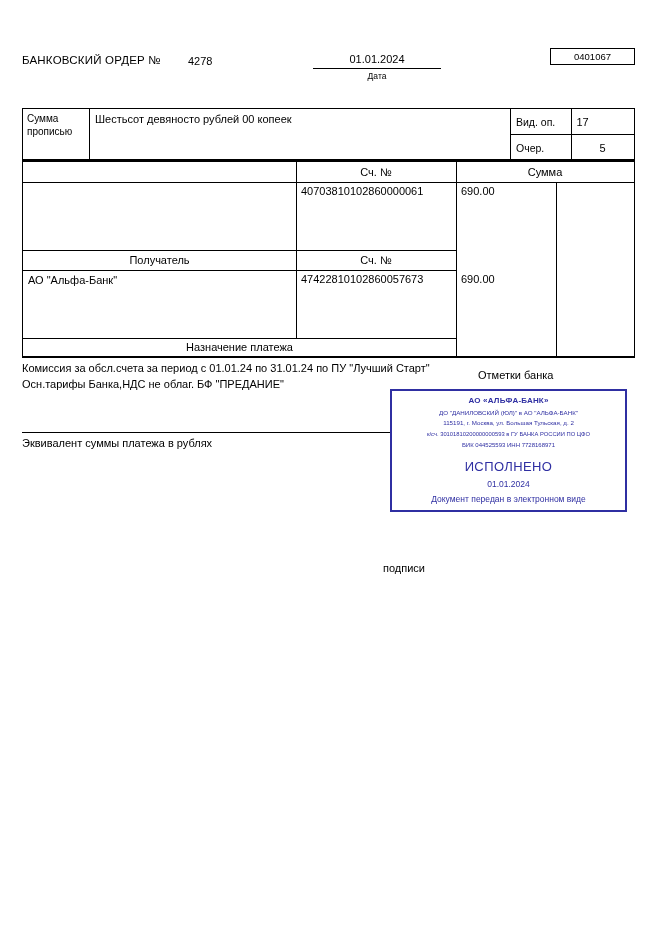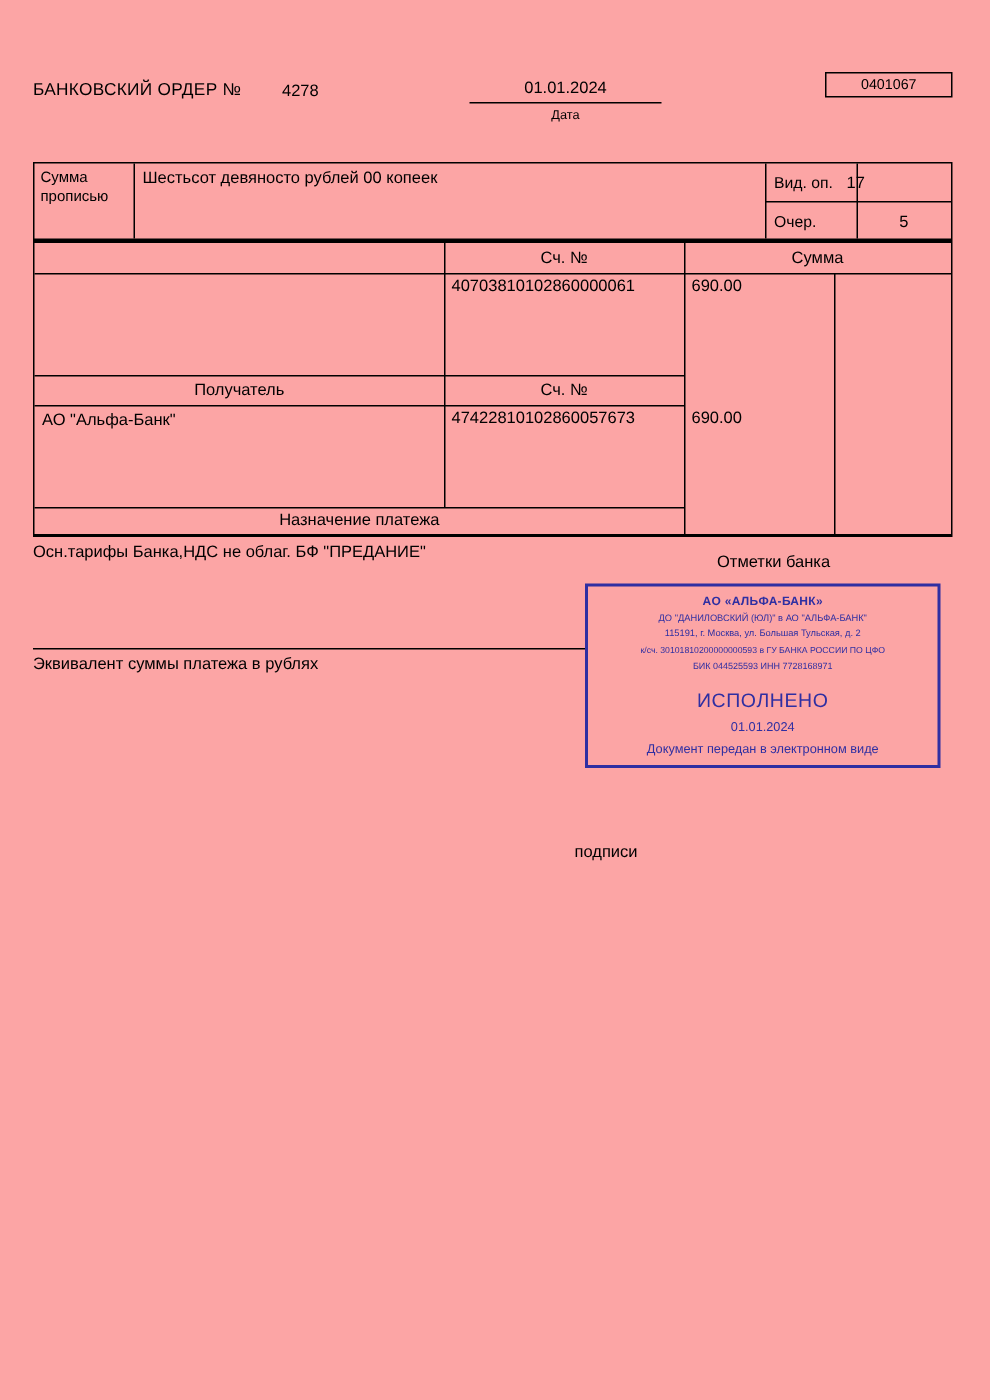--- a/index.html
+++ b/index.html
@@ -1,18 +1,18 @@
 <!DOCTYPE html>
 <html><head>
 <meta charset="utf-8">
 <style>
   html,body { margin:0; padding:0; background:#e8e8e8; }
   .page {
     position:relative; width:660px; height:933px; margin:0 auto;
-    background:#fca5a5; color:#000;
+    background:#ffffff; color:#000;
     font-family:"Liberation Sans", sans-serif; font-size:11px;
     overflow:hidden;
   }
   .abs { position:absolute; }
   .hline { position:absolute; height:0; border-top:1px solid #000; }
   .vline { position:absolute; width:0; border-left:1px solid #000; }
 
   .title { font-size:11.5px; letter-spacing:.2px; }
 
   .date-block { text-align:center; }
@@ -68,21 +68,21 @@
   <div class="abs table1" style="left:22px; top:108px; width:613px; height:52px;">
     <div class="vline" style="left:66px; top:0; height:100%;"></div>
     <div class="vline" style="left:487px; top:0; height:100%;"></div>
     <div class="vline" style="left:548px; top:0; height:100%;"></div>
     <div class="hline" style="left:487px; top:25px; width:124px;"></div>
 
     <div class="abs amount-label" style="left:0; top:0; width:66px; height:52px;">Сумма прописью</div>
     <div class="abs amount-words" style="left:66px; top:0; width:421px; height:52px;">Шестьсот девяносто рублей 00 копеек</div>
 
     <div class="abs cell-l" style="left:487px; top:0; width:61px; height:26px;">Вид. оп.</div>
-    <div class="abs cell-v" style="left:516px; top:0; width:63px; height:26px;">17</div>
+    <div class="abs cell-v" style="left:528px; top:0; width:63px; height:26px;">17</div>
     <div class="abs cell-l" style="left:487px; top:26px; width:61px; height:26px;">Очер.</div>
     <div class="abs cell-v" style="left:548px; top:26px; width:63px; height:26px;">5</div>
   </div>
 
   <div class="abs table2" style="left:22px; top:160px; width:613px; height:198px;">
 
     <div class="hline" style="left:0; top:20px; width:100%;"></div>
     <div class="hline" style="left:0; top:88px; width:433px;"></div>
     <div class="hline" style="left:0; top:108px; width:433px;"></div>
     <div class="hline" style="left:0; top:176px; width:433px;"></div>
@@ -100,20 +100,21 @@
     <div class="abs th" style="left:273px; top:88px; width:160px; height:20px;">Сч. №</div>
 
     <div class="abs cell-text" style="left:5px; top:111px; width:264px;">АО "Альфа-Банк"</div>
     <div class="abs" style="left:278px; top:111px;">47422810102860057673</div>
     <div class="abs" style="left:438px; top:111px;">690.00</div>
 
     <div class="abs th" style="left:0; top:176px; width:433px; height:34px; line-height:18px;">Назначение платежа</div>
   </div>
 
   <div class="abs purpose-lines" style="left:22px; top:361px; width:450px;">
+    <div>Комиссия за обсл.счета за период с 01.01.24 по 31.01.24 по ПУ "Лучший Старт"</div>
     <div>Осн.тарифы Банка,НДС не облаг. БФ "ПРЕДАНИЕ"</div>
   </div>
 
   <div class="abs" style="left:478px; top:369px;">Отметки банка</div>
 
   <div class="abs stamp" style="left:390px; top:389px;">
     <div class="s-name">АО «АЛЬФА-БАНК»</div>
     <div class="s-branch">ДО "ДАНИЛОВСКИЙ (ЮЛ)" в АО "АЛЬФА-БАНК"</div>
     <div class="s-addr">115191, г. Москва, ул. Большая Тульская, д. 2</div>
     <div class="s-corr">к/сч. 30101810200000000593 в ГУ БАНКА РОССИИ ПО ЦФО</div>

